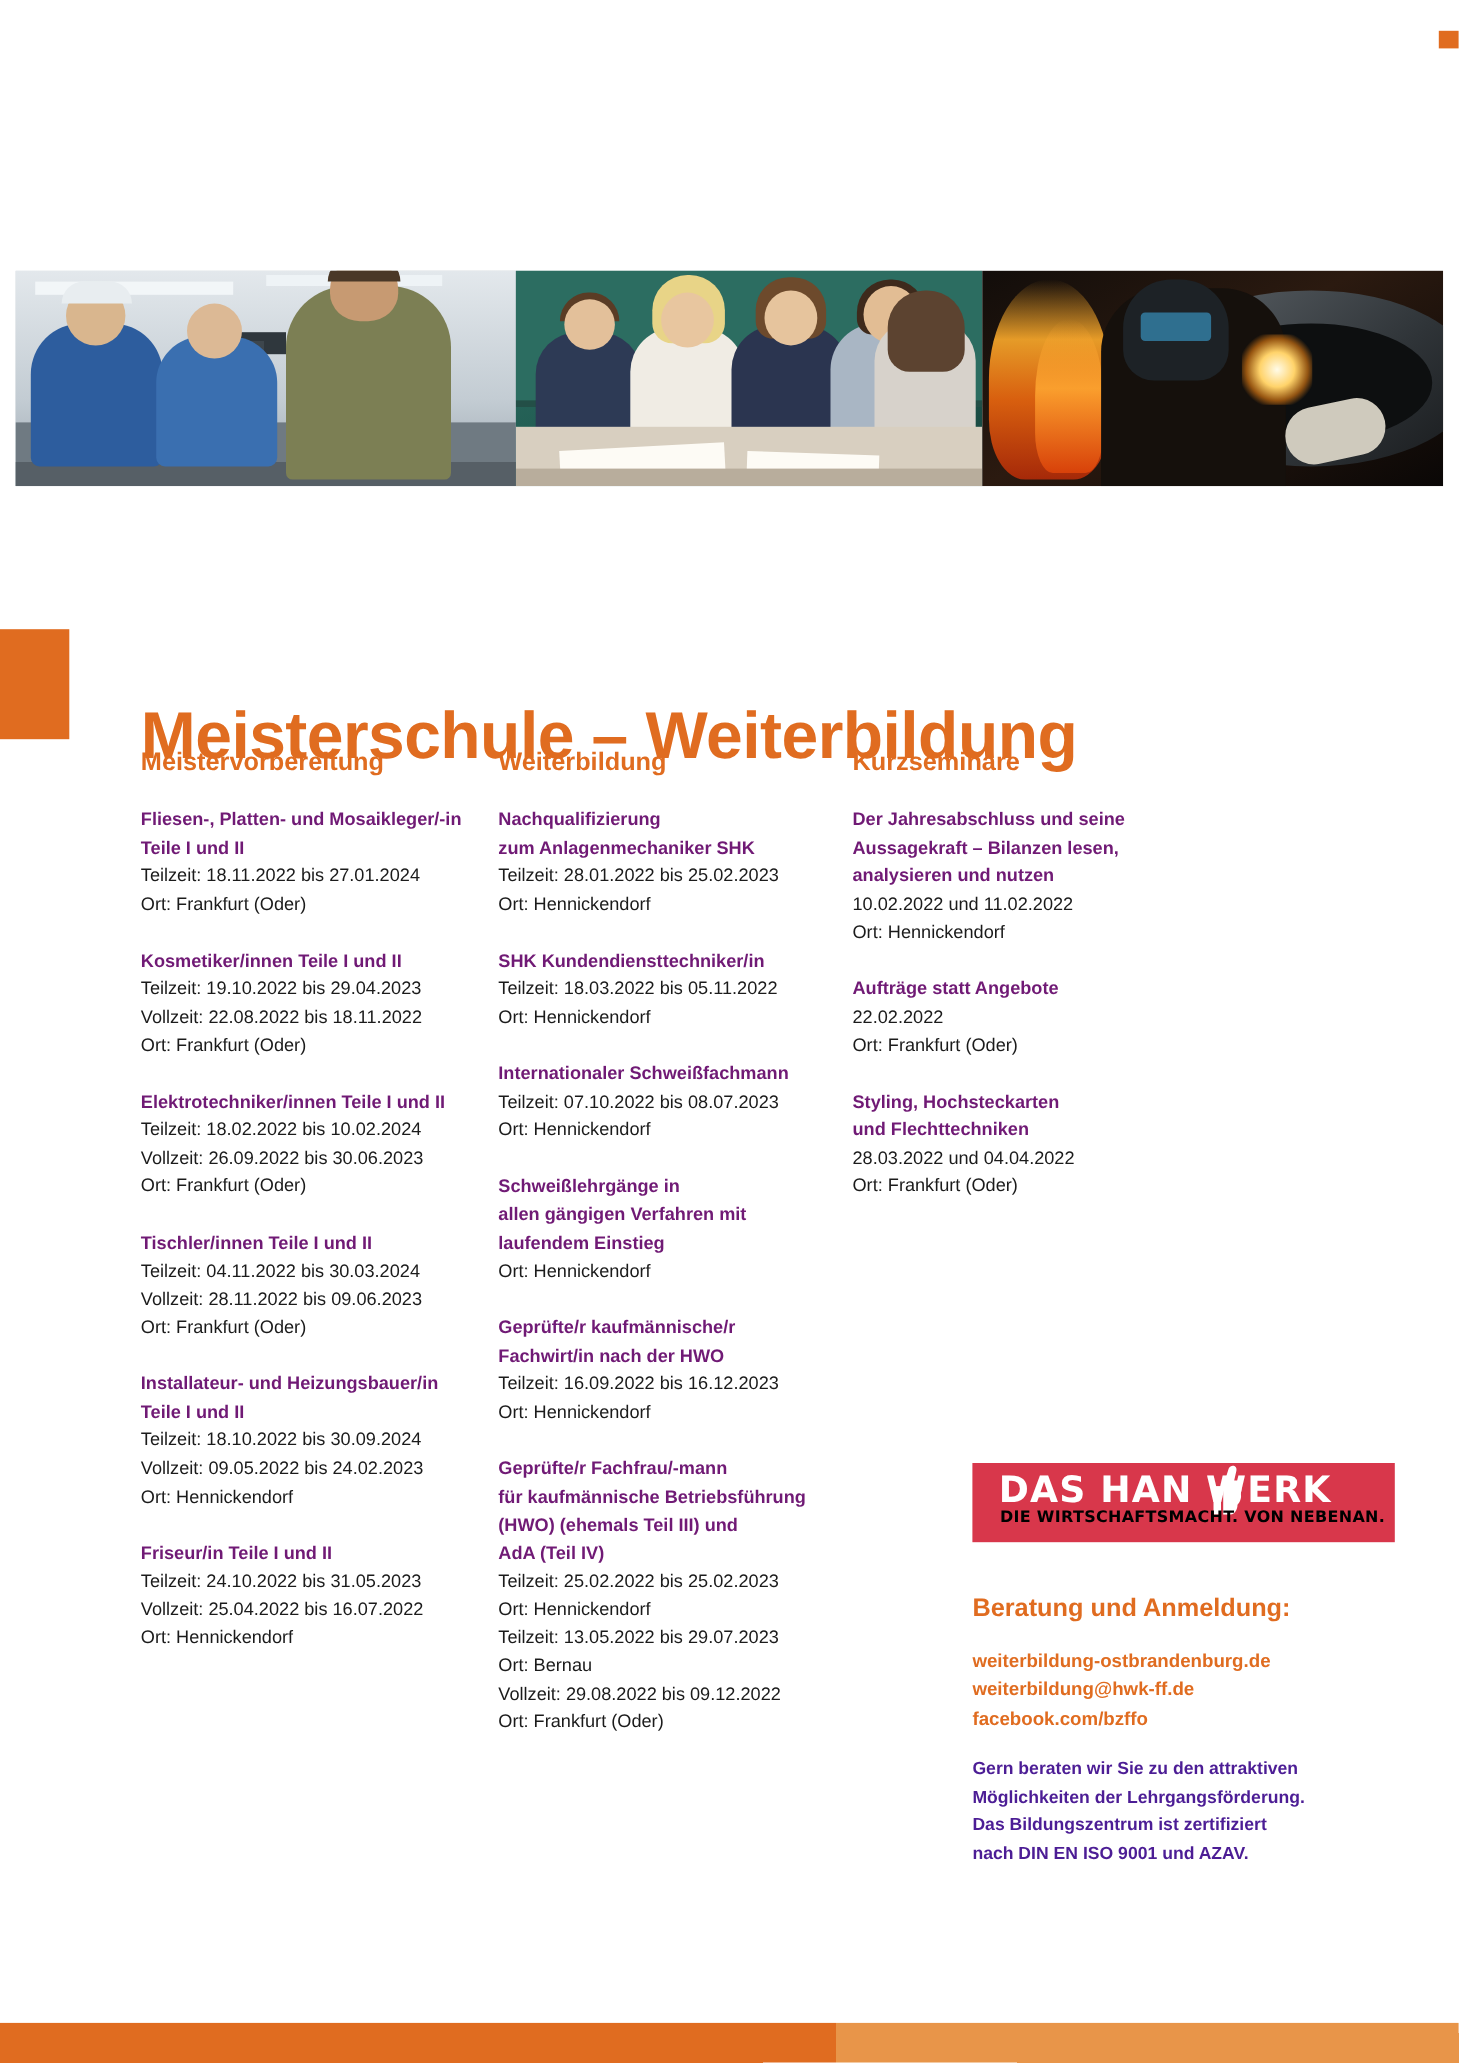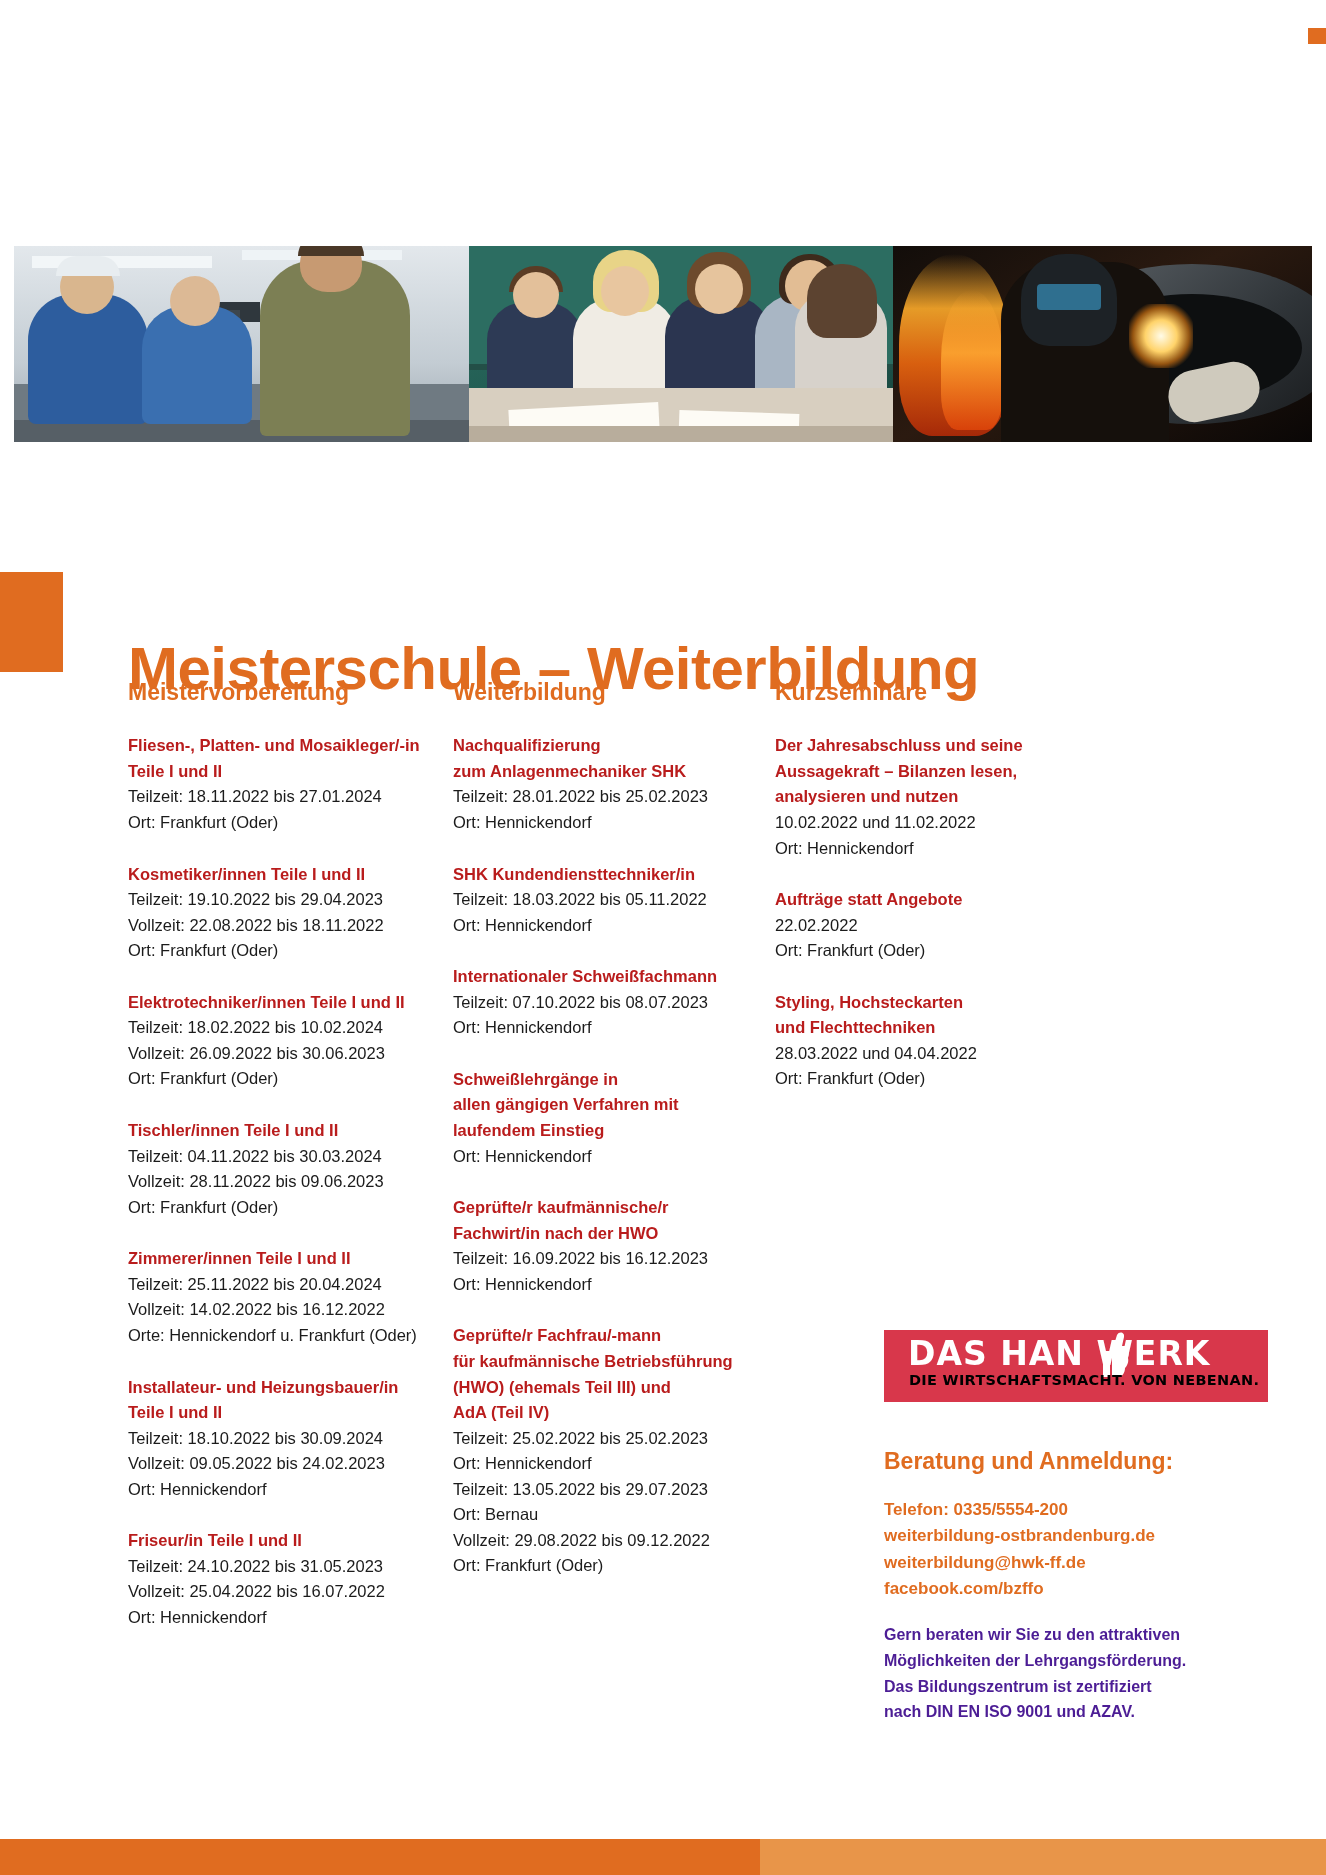--- a/index.html
+++ b/index.html
@@ -139,21 +139,21 @@
     line-height: 1.1;
   }
 
   .course { margin-bottom: 26px; }
   .course:last-child { margin-bottom: 0; }
   .course-name {
     font-size: 16.5px;
     font-weight: 700;
     line-height: 1.55;
     margin: 0;
-    color: #b91c1c;
+    color: #701a75;
   }
   .course-line {
     font-size: 16.5px;
     font-weight: 400;
     line-height: 1.55;
     margin: 0;
     color: #1b1b1b;
   }
 
   
@@ -335,26 +335,20 @@
         <p class="course-line">Ort: Frankfurt (Oder)</p>
       </div>
 
       <div class="course">
         <p class="course-name">Tischler/innen Teile I und II</p>
         <p class="course-line">Teilzeit: 04.11.2022 bis 30.03.2024</p>
         <p class="course-line">Vollzeit: 28.11.2022 bis 09.06.2023</p>
         <p class="course-line">Ort: Frankfurt (Oder)</p>
       </div>
 
-      <div class="course">
-        <p class="course-name">Zimmerer/innen Teile I und II</p>
-        <p class="course-line">Teilzeit: 25.11.2022 bis 20.04.2024</p>
-        <p class="course-line">Vollzeit: 14.02.2022 bis 16.12.2022</p>
-        <p class="course-line">Orte: Hennickendorf u. Frankfurt (Oder)</p>
-      </div>
 
       <div class="course">
         <p class="course-name">Installateur- und Heizungsbauer/in</p>
         <p class="course-name">Teile I und II</p>
         <p class="course-line">Teilzeit: 18.10.2022 bis 30.09.2024</p>
         <p class="course-line">Vollzeit: 09.05.2022 bis 24.02.2023</p>
         <p class="course-line">Ort: Hennickendorf</p>
       </div>
 
       <div class="course">
@@ -456,21 +450,20 @@
     <svg viewBox="0 0 26 46" width="26" height="46" aria-hidden="true">
       <path d="M9 46 V20 L14 4 C16 0 22 1 21 6 L19 15 H25 C26 19 26 23 25 27 C26 31 24 35 22 37 C22 42 19 46 15 46 Z" fill="#ffffff"></path>
       <rect x="0" y="20" width="7" height="26" fill="#ffffff"></rect>
     </svg>
   </span>
   <div class="hw-sub">DIE WIRTSCHAFTSMACHT. VON NEBENAN.</div>
 </div>
 
 <div class="contact">
   <h2 class="contact-title">Beratung und Anmeldung:</h2>
-  <p class="contact-line">Telefon: 0335/5554-200</p>
   <p class="contact-line">weiterbildung-ostbrandenburg.de</p>
   <p class="contact-line">weiterbildung@hwk-ff.de</p>
   <p class="contact-line">facebook.com/bzffo</p>
   <div class="contact-note">
     <p>Gern beraten wir Sie zu den attraktiven</p>
     <p>Möglichkeiten der Lehrgangsförderung.</p>
     <p>Das Bildungszentrum ist zertifiziert</p>
     <p>nach DIN EN ISO 9001 und AZAV.</p>
   </div>
 </div>

